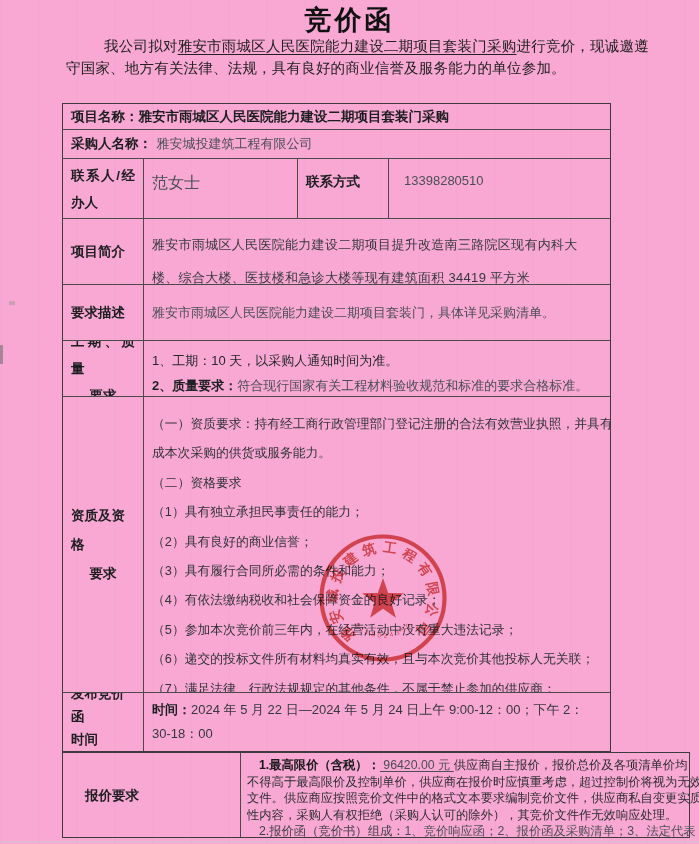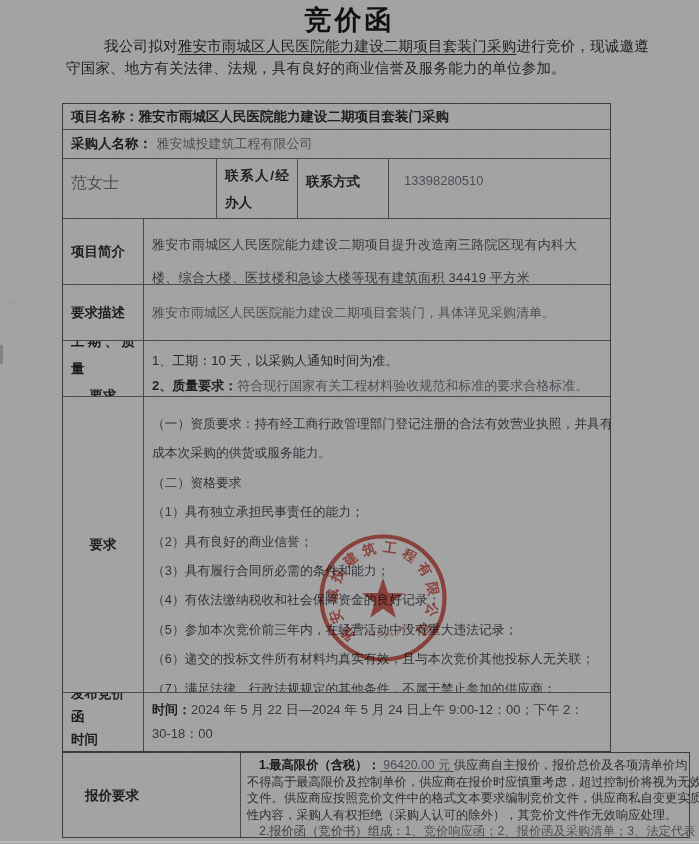--- a/index.html
+++ b/index.html
@@ -1,18 +1,18 @@
 <!DOCTYPE html>
 <html lang="zh"><head>
 <meta charset="utf-8">
 <style>
   html,body{margin:0;padding:0;background:#e8e8e8;}
   .page{
     position:relative;width:699px;height:844px;margin:0 auto;
-    background:#a3a3a3;overflow:hidden;
+    background:#f9a8d4;overflow:hidden;
     font-family:"Liberation Sans","DejaVu Sans",sans-serif;
     color:#26282b;
   }
   .scan-stripes{
     position:absolute;inset:0;pointer-events:none;
     background:repeating-linear-gradient(90deg,rgba(0,0,0,0.010) 0 2px,transparent 2px 38px);
   }
   .title{
     position:absolute;top:2px;left:0;width:100%;margin:0;
     text-align:center;font-size:27px;font-weight:700;color:#111;
@@ -99,26 +99,26 @@
       </div>
     </div>
 
     <div class="row r2">
       <div class="fullline">
         <span class="blk">采购人名称：</span>&nbsp;<span class="gray" style="font-size:13px;">雅安城投建筑工程有限公司</span>
       </div>
     </div>
 
     <div class="row r3">
+      <div class="cell label-cell">
+        <div class="lbl-line jst">联系人/经</div>
+        <div class="lbl-line">办人</div>
+      </div>
       <div class="cell mini-cell">
         <span class="gray" style="align-self:flex-start;margin-top:14px;">范女士</span>
-      </div>
-      <div class="cell label-cell">
-        <div class="lbl-line jst">联系人/经</div>
-        <div class="lbl-line">办人</div>
       </div>
       <div class="cell mini-cell2">
         <span style="align-self:flex-start;margin-top:14px;">联系方式</span>
       </div>
       <div class="cell content-cell">
         <div class="gray" style="margin-top:14px;padding-left:7px;">13398280510</div>
       </div>
     </div>
 
     <div class="row r4">
@@ -147,20 +147,21 @@
       <div class="cell content-cell">
         <div class="sched">
           <div>1、工期：10 天，以采购人通知时间为准。</div>
           <div><span style="font-weight:600;color:#1f2124;">2、质量要求：</span><span class="gray">符合现行国家有关工程材料验收规范和标准的要求合格标准。</span></div>
         </div>
       </div>
     </div>
 
     <div class="row r7">
       <div class="cell label-cell">
+        <div class="lbl-line" style="line-height:29px;">资质及资格</div>
         <div class="lbl-line ctr" style="line-height:29px;">要求</div>
       </div>
       <div class="cell content-cell">
         <div class="qual">
             <div class="qline">（一）资质要求：持有经工商行政管理部门登记注册的合法有效营业执照，并具有完</div>
             <div class="qline">成本次采购的供货或服务能力。</div>
             <div class="qline">（二）资格要求</div>
             <div class="qline">（1）具有独立承担民事责任的能力；</div>
             <div class="qline">（2）具有良好的商业信誉；</div>
             <div class="qline">（3）具有履行合同所必需的条件和能力；</div>

